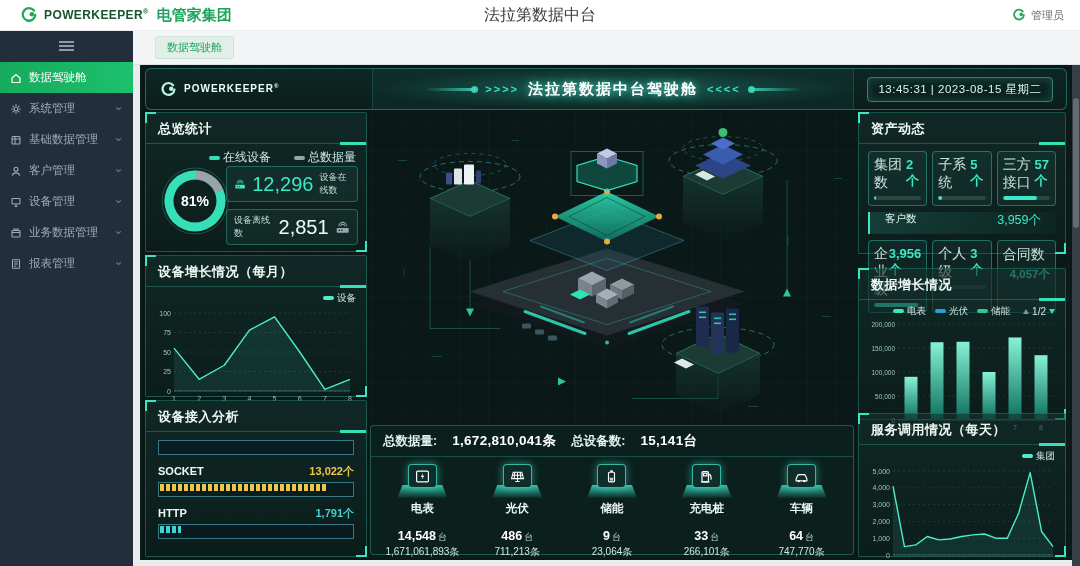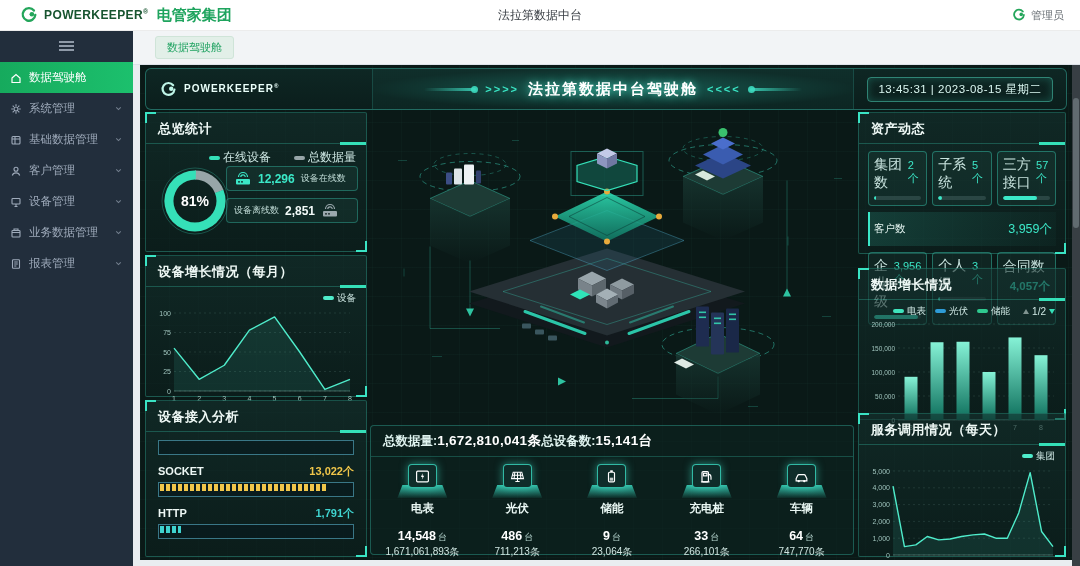--- a/index.html
+++ b/index.html
@@ -5,21 +5,21 @@
   html,body{margin:0;padding:0}
   body{width:1080px;height:566px;position:relative;overflow:hidden;
        font-family:"Liberation Sans","DejaVu Sans",sans-serif;background:#e9edf0;}
   
   .app-header{position:absolute;left:0;top:0;width:1080px;height:30px;background:#ffffff;
               border-bottom:1px solid #ececec;display:flex;align-items:center;z-index:9}
   .brand{display:flex;align-items:center;gap:6px;padding-left:20px}
   .brand-en{font-weight:bold;color:#17542f;font-size:12px;letter-spacing:.4px}
   .brand-en sup{font-size:7px}
   .brand-cn{font-weight:bold;color:#1fa45e;font-size:15px;margin-left:2px}
-  .center-title{position:absolute;left:0;right:0;text-align:center;font-size:12px;color:#3a3f45;pointer-events:none}
+  .center-title{position:absolute;left:0;right:0;text-align:center;font-size:16px;color:#3a3f45;pointer-events:none}
   .user{margin-left:auto;display:flex;align-items:center;gap:5px;padding-right:16px;font-size:11px;color:#6a7076;cursor:pointer}
   
   .sidebar{position:absolute;left:0;top:30px;width:133px;bottom:0;background:#222e3c}
   .hamburger{height:32px;display:flex;align-items:center;justify-content:center;cursor:pointer}
   .ham{width:15px;height:2px;background:#8f9aa8;box-shadow:0 -4px 0 #8f9aa8,0 4px 0 #8f9aa8}
   .menu-item{height:31px;display:flex;align-items:center;padding:0 10px;gap:7px;color:#9fabbb;font-size:11.5px;cursor:pointer}
   .menu-item svg{flex:0 0 auto;stroke:#9fabbb}
   .menu-item.active{background:linear-gradient(90deg,#16aa5d,#1cc06d);color:#fff}
   .menu-item.active svg{stroke:#fff}
   .chev{margin-left:auto;opacity:.65}
@@ -71,21 +71,21 @@
   #panel-data-growth{right:6px;top:204px;width:206px;height:150px}
   #panel-service{right:6px;top:349px;width:206px;height:142px}
   
   .ov-body{position:relative;height:106px}
   .ov-legend{position:absolute;top:5px;right:10px;display:flex;gap:23px;font-size:12px;color:#cfe8e4;align-items:center}
   .sw{display:inline-block;width:11px;height:4px;border-radius:2px;margin-right:3px;vertical-align:middle}
   #donut{position:absolute;left:10px;top:18px}
   .ov-stats{position:absolute;right:8px;top:22px;width:132px}
   .stat-box{border:1px solid rgba(61,219,192,.35);border-radius:4px;background:rgba(32,74,69,.28);
      display:flex;align-items:center;gap:6px;padding:4px 7px;margin-bottom:7px}
-  .stat-box .big{font-size:12px;font-weight:bold}
+  .stat-box .big{font-size:20px;font-weight:normal}
   .stat-box .teal{color:#3be8c8}
   .stat-box .white{color:#f2faf8}
   .stat-box .lbl{font-size:9px;color:#c3ded9}
   
   .chart-legend{display:flex;justify-content:flex-end;align-items:center;gap:9px;
      font-size:9.5px;color:#cfe8e4;padding:5px 10px 0}
   .chart-wrap{padding:0 6px}
   .pager{margin-left:4px;display:flex;align-items:center;gap:3px;color:#cfe8e4;font-size:10px}
   .tri-up{width:0;height:0;border-left:3.5px solid transparent;border-right:3.5px solid transparent;border-bottom:5px solid #7f938f;cursor:pointer}
   .tri-down{width:0;height:0;border-left:3.5px solid transparent;border-right:3.5px solid transparent;border-top:5px solid #35e0b8;cursor:pointer}
@@ -96,35 +96,35 @@
   .acc-label{font-size:11px;font-weight:bold;color:#eef8f5}
   .acc-val{font-size:11px;font-weight:bold}
   .acc-track{height:11px;border:1px solid rgba(90,180,205,.6);background:rgba(8,26,30,.65);padding:1px}
   .seg-fill{height:7px;background:repeating-linear-gradient(90deg,var(--c) 0 4px,transparent 4px 6px)}
   
   .as-body{padding:7px 9px 0}
   .as-cards{display:flex;gap:5px;margin-bottom:6px}
   .as-card{flex:1;border:1px solid rgba(61,219,192,.4);border-radius:4px;background:rgba(32,74,69,.25);padding:4px 5px 5px}
   .as-line{display:flex;justify-content:space-between;align-items:baseline}
   .as-lbl{font-size:14px;color:#c9e4df}
-  .as-val{font-size:11px;font-weight:normal;color:#3be8c8}
+  .as-val{font-size:13px;font-weight:bold;color:#3be8c8}
   .as-bar{height:4px;background:rgba(120,150,150,.25);border-radius:2px;margin-top:4px;overflow:hidden}
   .as-bar i{display:block;height:100%;background:#3be8c8;border-radius:2px}
-  .as-cust{display:flex;justify-content:space-between;align-items:center;height:34px;margin-bottom:6px;
-     padding:0 4px;border-left:2px solid #3be8c8;
+  .as-cust{display:flex;justify-content:space-between;align-items:flex-start;height:22px;margin-bottom:6px;
+     padding:0 15px;border-left:2px solid #3be8c8;
      background:linear-gradient(90deg,rgba(61,219,192,.16),rgba(61,219,192,.03))}
   .as-cust .l{font-size:10.5px;color:#e6f6f2}
   .as-cust .v{font-size:12.5px;font-weight:normal;color:#3be8c8}
   .as-card.contract .as-val2{display:block;text-align:right;font-size:11.5px;font-weight:bold;color:#3be8c8;margin-top:3px}
   
   .center-zone{position:absolute;left:230px;top:48px;width:484px;height:443px;display:flex;flex-direction:column;z-index:2}
   .scene{flex:1;min-height:0}
   .scene svg{width:100%;height:100%;display:block}
   .totals-box{height:128px;border:1px solid rgba(61,219,192,.32);border-radius:4px;background:rgba(13,36,33,.55)}
-  .totals-line{display:flex;align-items:center;gap:0;padding:6px 12px;border-bottom:1px solid rgba(61,219,192,.25)}
+  .totals-line{display:flex;align-items:center;gap:15px;padding:6px 12px;border-bottom:1px solid rgba(61,219,192,.25)}
   .totals-line .t-label{font-size:12.5px;font-weight:bold;color:#dff3ef}
   .totals-line b{font-size:13.5px;color:#ffffff;letter-spacing:.3px}
   .cat-row{display:flex;padding:7px 4px 0}
   .cat{flex:1;display:flex;flex-direction:column;align-items:center}
   .chip{width:27px;height:22px;background:#0f2d2a;border:1px solid rgba(62,232,205,.75);border-radius:4px;
      display:flex;align-items:center;justify-content:center;box-shadow:0 0 9px rgba(62,232,205,.55);z-index:1}
   .pedestal{width:50px;height:13px;margin-top:-3px;
      background:linear-gradient(180deg,rgba(62,232,205,.8),rgba(24,110,95,.15));
      clip-path:polygon(10% 0,90% 0,100% 100%,0 100%)}
   .cat-name{font-size:11.5px;font-weight:bold;color:#eaf8f4;margin-top:3px}

